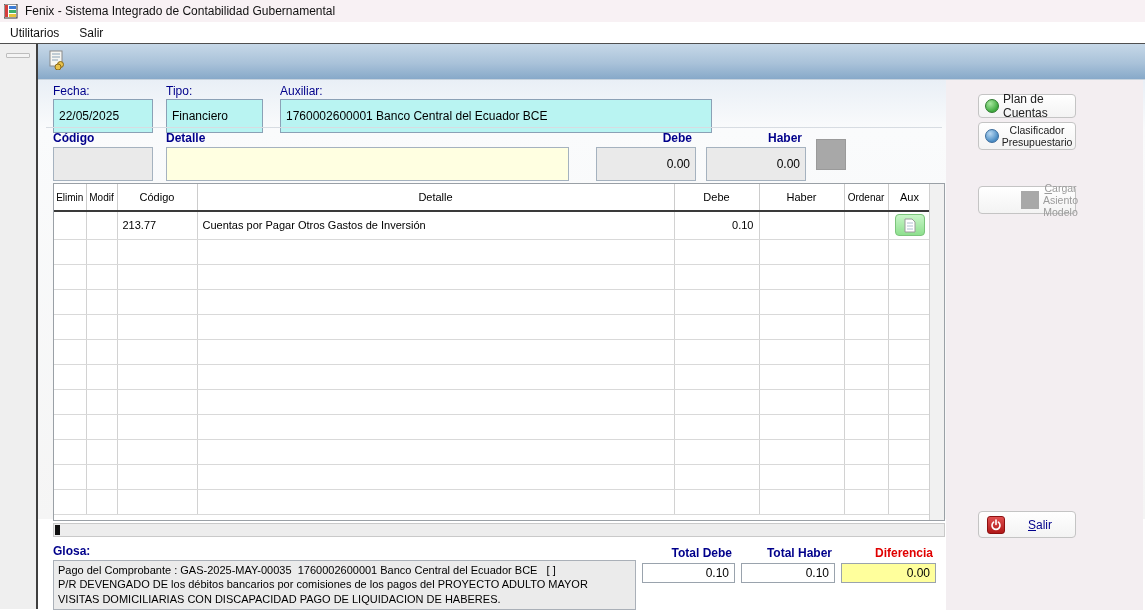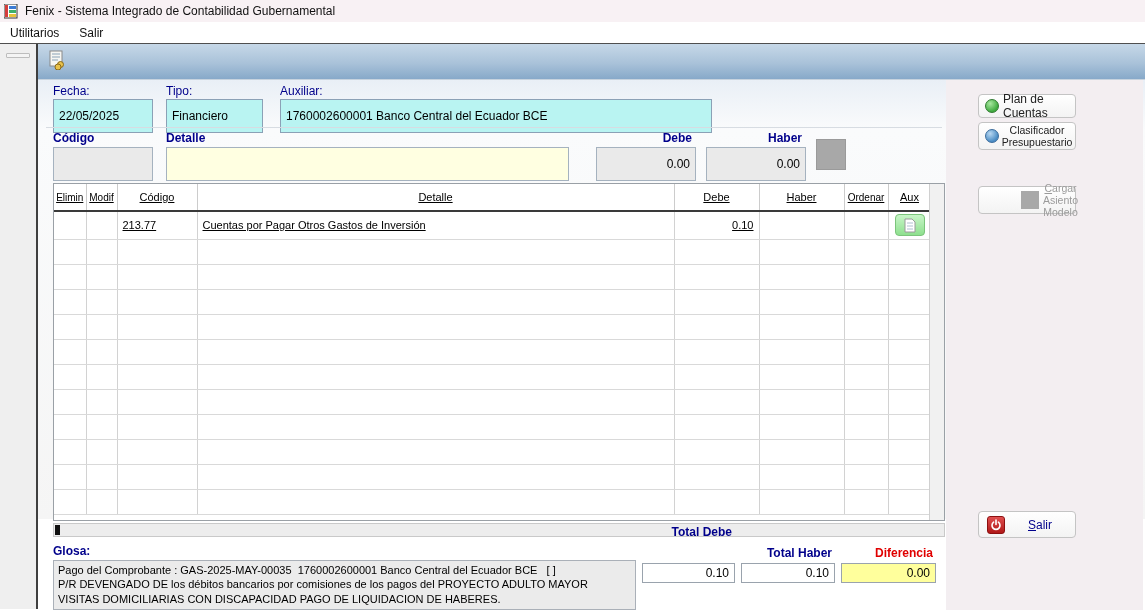--- a/index.html
+++ b/index.html
@@ -39,21 +39,21 @@
   .field.cyan { background:#b9f4f2; }
   .field.yellow { background:#ffffe1; border-color:#a5b2bf; }
   .field.gray { background:#eaeaea; border-color:#a5b2bf; }
   .field.num { justify-content:flex-end; }
   .sep-line { position:absolute; left:8px; width:896px; height:1px; background:#d7dce2; }
   .gray-square { position:absolute; background:#a8a8a8; border:1px solid #9a9a9a; }
 
   
   .grid-wrap { position:absolute; left:15px; top:103px; width:892px; height:338px;
     border:1px solid #9aa0a6; background:#fff; overflow:hidden; }
-  .grid { border-collapse:collapse; table-layout:fixed; width:877px;text-decoration:underline; }
+  .grid { border-collapse:collapse; table-layout:fixed; width:877px; }
   .grid th { font-size:11px; font-weight:normal; color:#000; height:27px;
     border-right:1px solid #cccccc; border-bottom:2px solid #3a3a3a; background:#fff; text-align:center; }
   .grid th.small { font-size:10px; }
   .grid td { font-size:11px; color:#000; height:28px; border-right:1px solid #d2d2d2;
     border-bottom:1px solid #d9d9d9; padding:0 5px; overflow:hidden; white-space:nowrap; }
   .grid tr.empty td { height:25px; }
   .grid td.num { text-align:right; }
   .grid td.center { text-align:center; padding:0; }
   .aux-btn { width:30px; height:22px; margin:0 auto; border-radius:4px;
     background:linear-gradient(180deg,#c8f5c8,#8ee08e); border:1px solid #7bc47b;
@@ -318,21 +318,21 @@
       </div>
 
       <div class="hscroll">
         <div class="thumb"></div>
       </div>
 
       <span class="lbl bold" style="left:15px; top:464px;">Glosa:</span>
       <div class="glosa-box">Pago del Comprobante : GAS-2025-MAY-00035  1760002600001 Banco Central del Ecuador BCE   [ ]
 P/R DEVENGADO DE los débitos bancarios por comisiones de los pagos del PROYECTO ADULTO MAYOR VISITAS DOMICILIARIAS CON DISCAPACIDAD PAGO DE LIQUIDACION DE HABERES.</div>
 
-      <span class="lbl bold right" style="left:604px; top:445px; width:90px;">Total Debe</span>
+      <span class="lbl bold right" style="left:604px; top:466px; width:90px;">Total Debe</span>
       <div class="total-field" style="left:604px; width:93px;">0.10</div>
 
       <span class="lbl bold right" style="left:703px; top:466px; width:91px;">Total Haber</span>
       <div class="total-field" style="left:703px; width:94px;">0.10</div>
 
       <span class="lbl bold right red" style="left:803px; top:466px; width:92px;">Diferencia</span>
       <div class="total-field diff" style="left:803px; width:95px;">0.00</div>
 
       <div class="right-panel">
         <div class="btn" style="top:14px; height:24px;">

